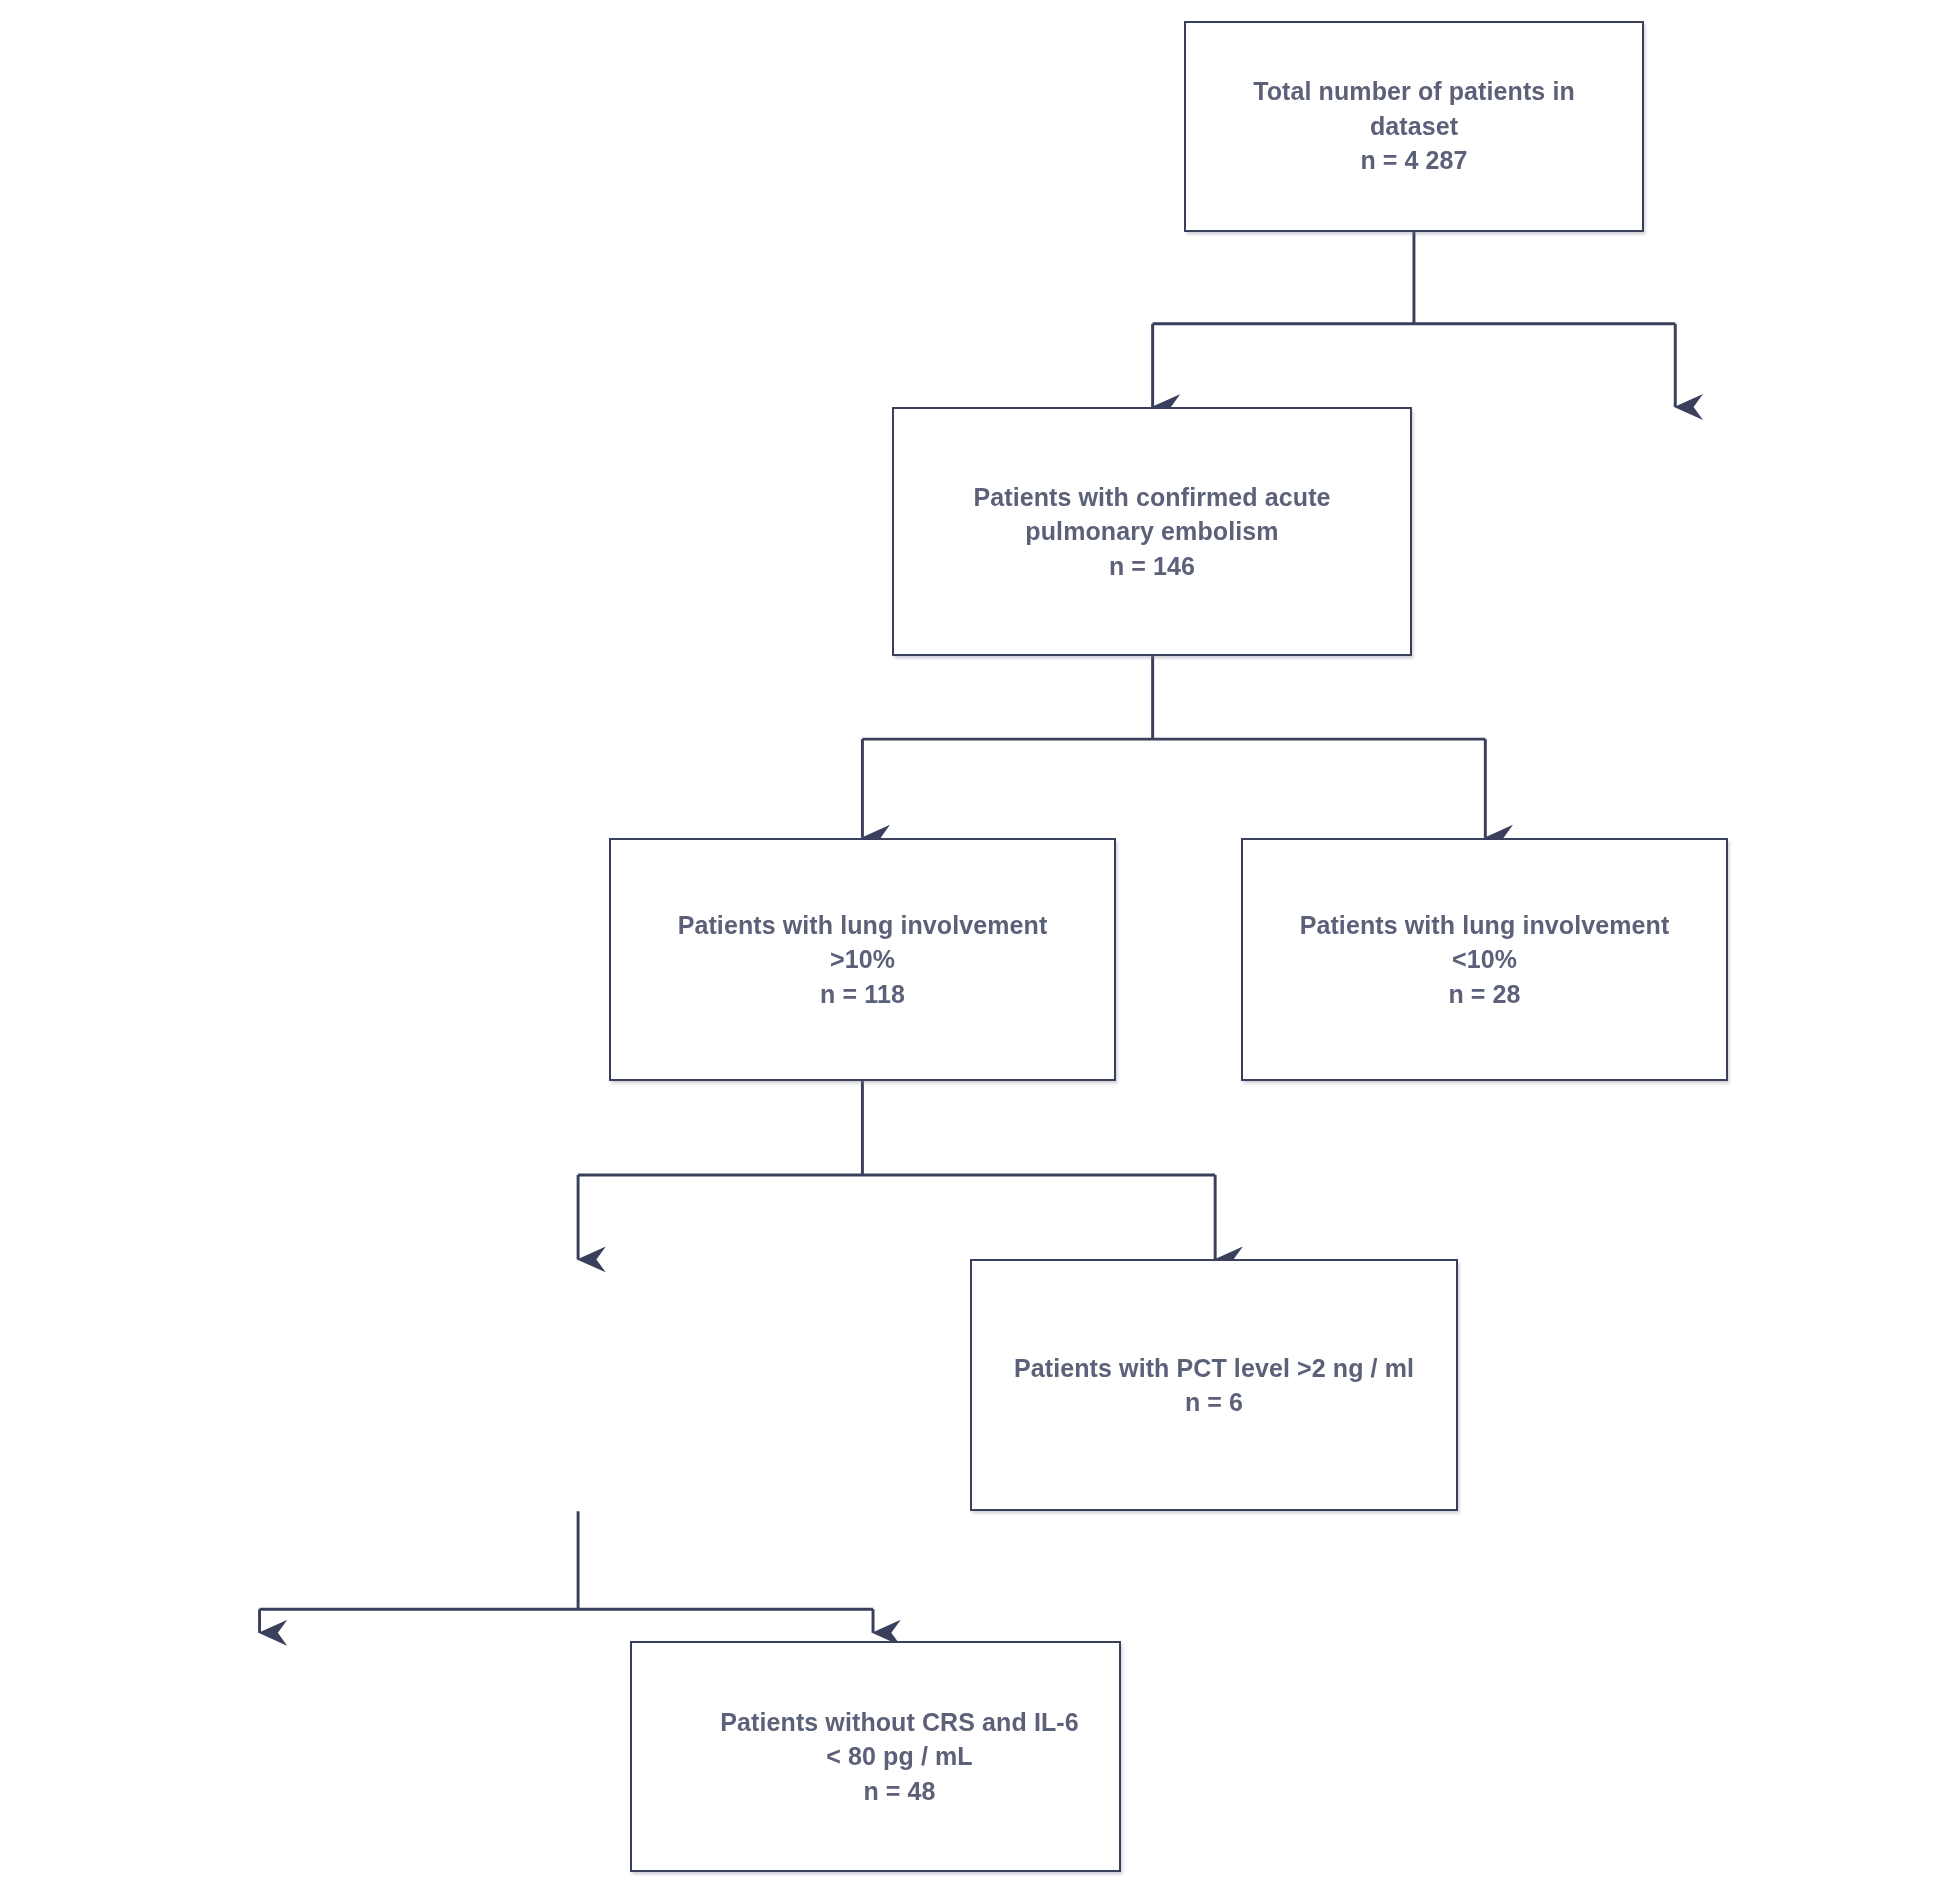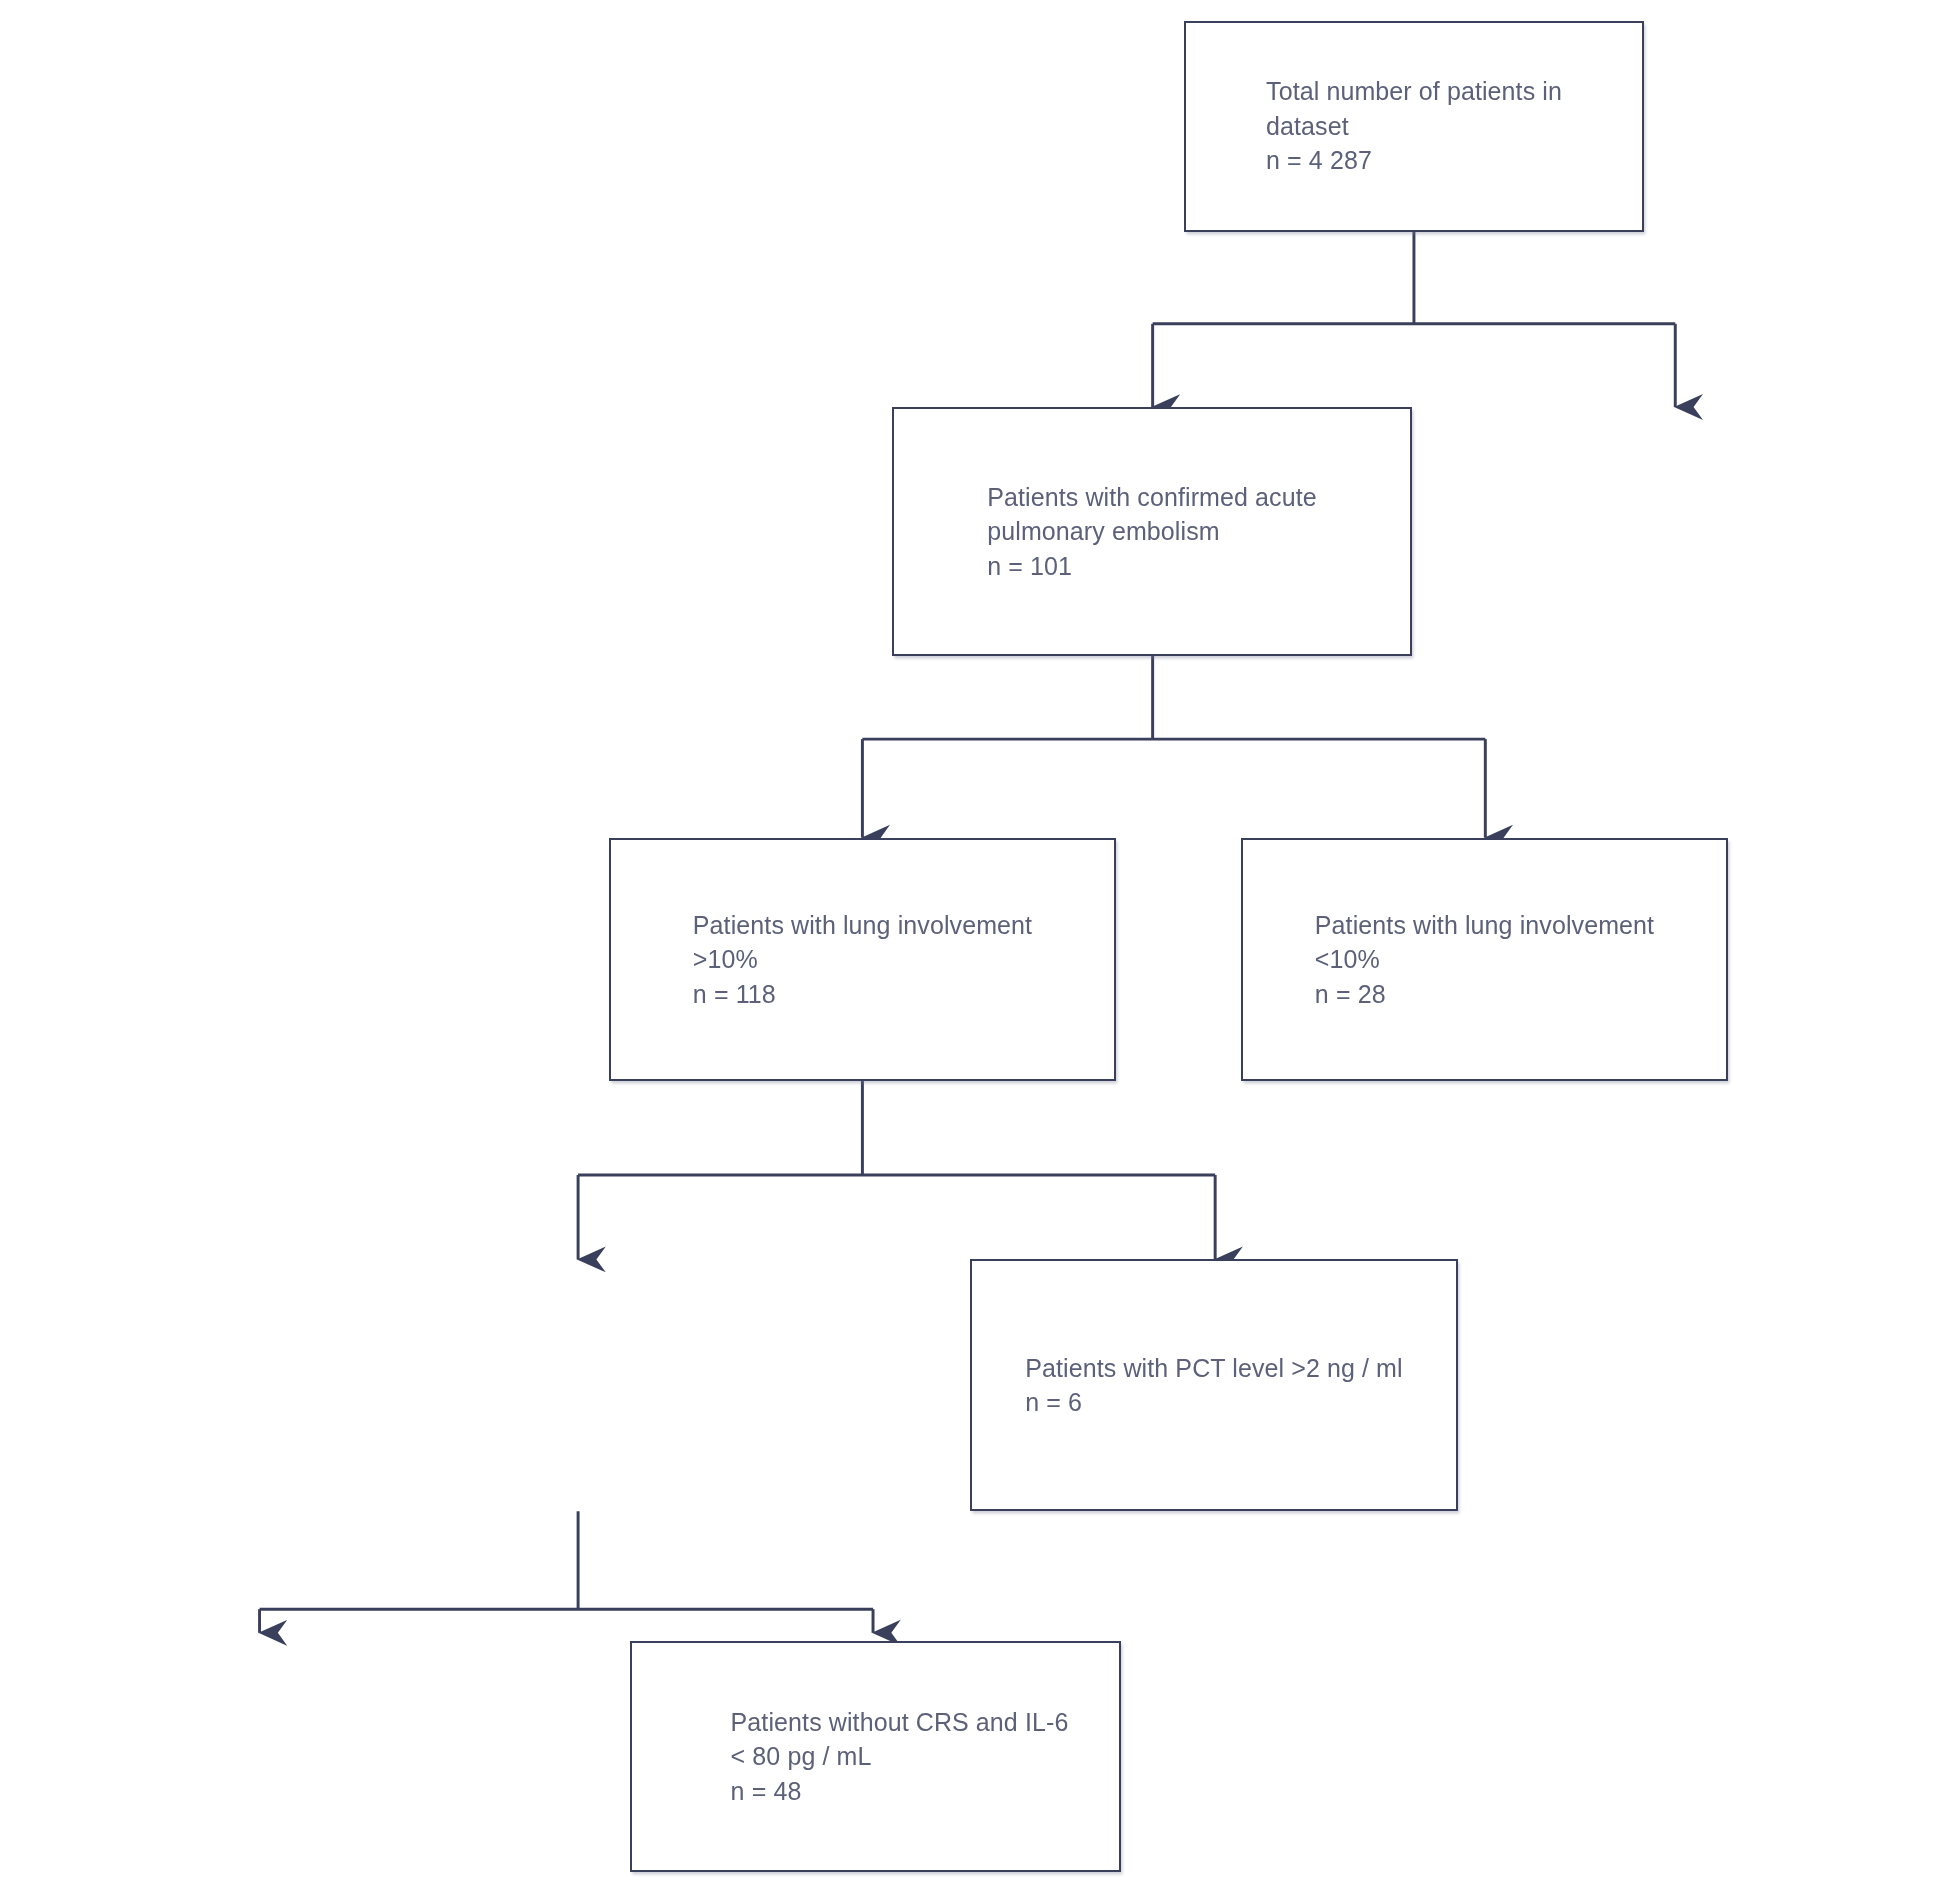--- a/index.html
+++ b/index.html
@@ -34,24 +34,25 @@
     box-shadow: 2.4px 2.9px 2.9px rgba(120,126,150,0.38);
     display: flex;
     align-items: center;
     justify-content: center;
     z-index: 2;
   }
   .node-text {
     color: #5c6179;
     font-size: 25px;
     line-height: 1.38;
+    text-align: center;
     letter-spacing: 0.1px;
     padding: 0 8.3px;
     white-space: pre-line;
-    font-weight: 400;
+    font-weight: 700;
   }
 </style>
 </head>
 <body>
 
 <div id="canvas">
 
   <svg class="flow-svg" viewBox="0 0 3282 3221" xmlns="http://www.w3.org/2000/svg">
     <defs>
       <marker id="arrowhead" markerWidth="11" markerHeight="11" refX="5" refY="9.4" orient="auto" markerUnits="strokeWidth">
@@ -90,21 +91,21 @@
 
   <div class="node-box" style="left:1184px; top:20.6px; width:460px; height:211px;">
     <div class="node-text">Total number of patients in
 dataset
 n = 4 287</div>
   </div>
 
   <div class="node-box" style="left:892px; top:407px; width:520px; height:249px;">
     <div class="node-text">Patients with confirmed acute
 pulmonary embolism
-n = 101</div>
+n = 146</div>
   </div>
 
 
   <div class="node-box" style="left:609px; top:838px; width:507px; height:243px;">
     <div class="node-text">Patients with lung involvement
 &gt;10%
 n = 118</div>
   </div>
 
   <div class="node-box" style="left:1241px; top:838px; width:487px; height:243px;">

